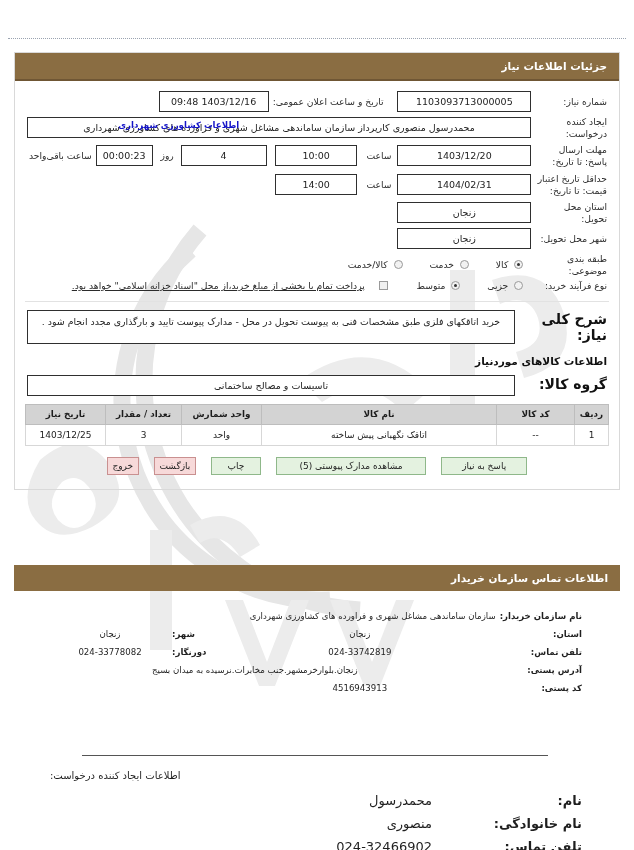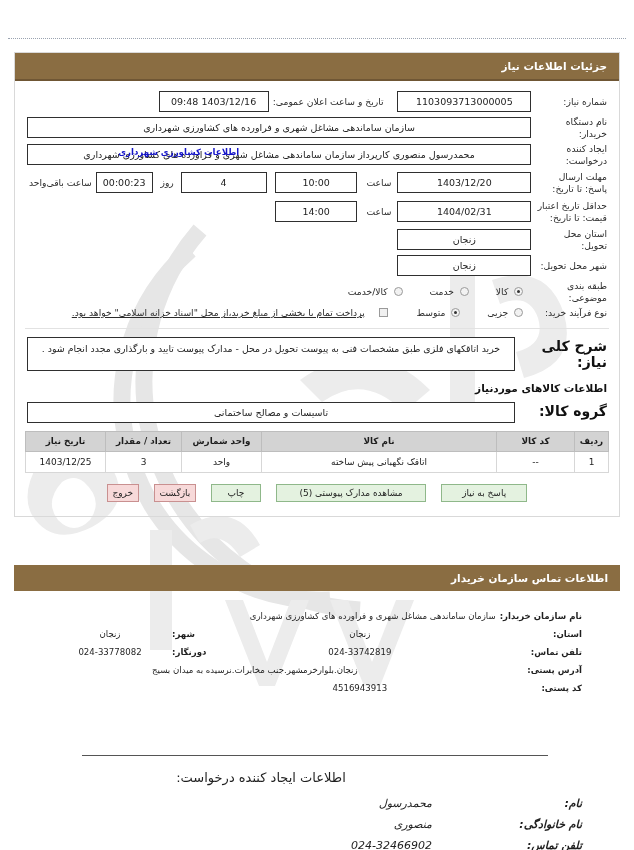--- a/index.html
+++ b/index.html
@@ -249,23 +249,23 @@
     width: 466px;
     border-top: 1px solid #555;
   }
 
   .creator-info {
     position: absolute;
     left: 14px; top: 770px;
     width: 606px;
     padding: 0 36px;
   }
-  .ci-title { font-size: 13px; color: #1f1f1f; text-align: center; padding-right: 112px; padding-bottom: 8px;}
+  .ci-title { font-size: 10px; color: #1f1f1f; text-align: left; padding-right: 112px; padding-bottom: 8px;}
   table.ci { width: 100%; border-collapse: collapse; }
-  table.ci td { font-size: 11px; color: #1f1f1f; padding: 4px 2px; font-style: italic; }
+  table.ci td { font-size: 13px; color: #1f1f1f; padding: 4px 2px; }
   .ci-lbl { font-weight: bold; text-align: right; width: 150px; padding-right: 110px; white-space: nowrap;}
   .ci-val { text-align: right; padding-right: 40px; }
 </style>
 </head>
 <body>
 
 <div class="page">
 
   <svg class="watermark" viewBox="0 0 634 560" xmlns="http://www.w3.org/2000/svg">
     <g fill="none" stroke="#e6e6e6" stroke-width="17">
@@ -302,26 +302,20 @@
             <td style="width:150px;">
               <div class="inp">1103093713000005</div>
             </td>
             <td class="mini" style="width:130px;text-align:left;">تاریخ و ساعت اعلان عمومی:</td>
             <td style="width:120px;">
               <div class="inp">1403/12/16 09:48</div>
             </td>
             <td></td>
           </tr>
 
-          <tr>
-            <td class="lbl">نام دستگاه خریدار:</td>
-            <td colspan="4">
-              <div class="inp">سازمان ساماندهی مشاغل شهری و فراورده های کشاورزی شهرداری</div>
-            </td>
-          </tr>
 
           <tr>
             <td class="lbl">ایجاد کننده درخواست:</td>
             <td colspan="4">
               <div class="creator-wrap">
                 <div class="inp">محمدرسول  منصوری  کارپرداز سازمان ساماندهی مشاغل شهری و فراورده های کشاورزی شهرداری</div>
                 <span class="creator-blue">اطلاعات کشاورزی شهرداری</span>
               </div>
             </td>
           </tr>

